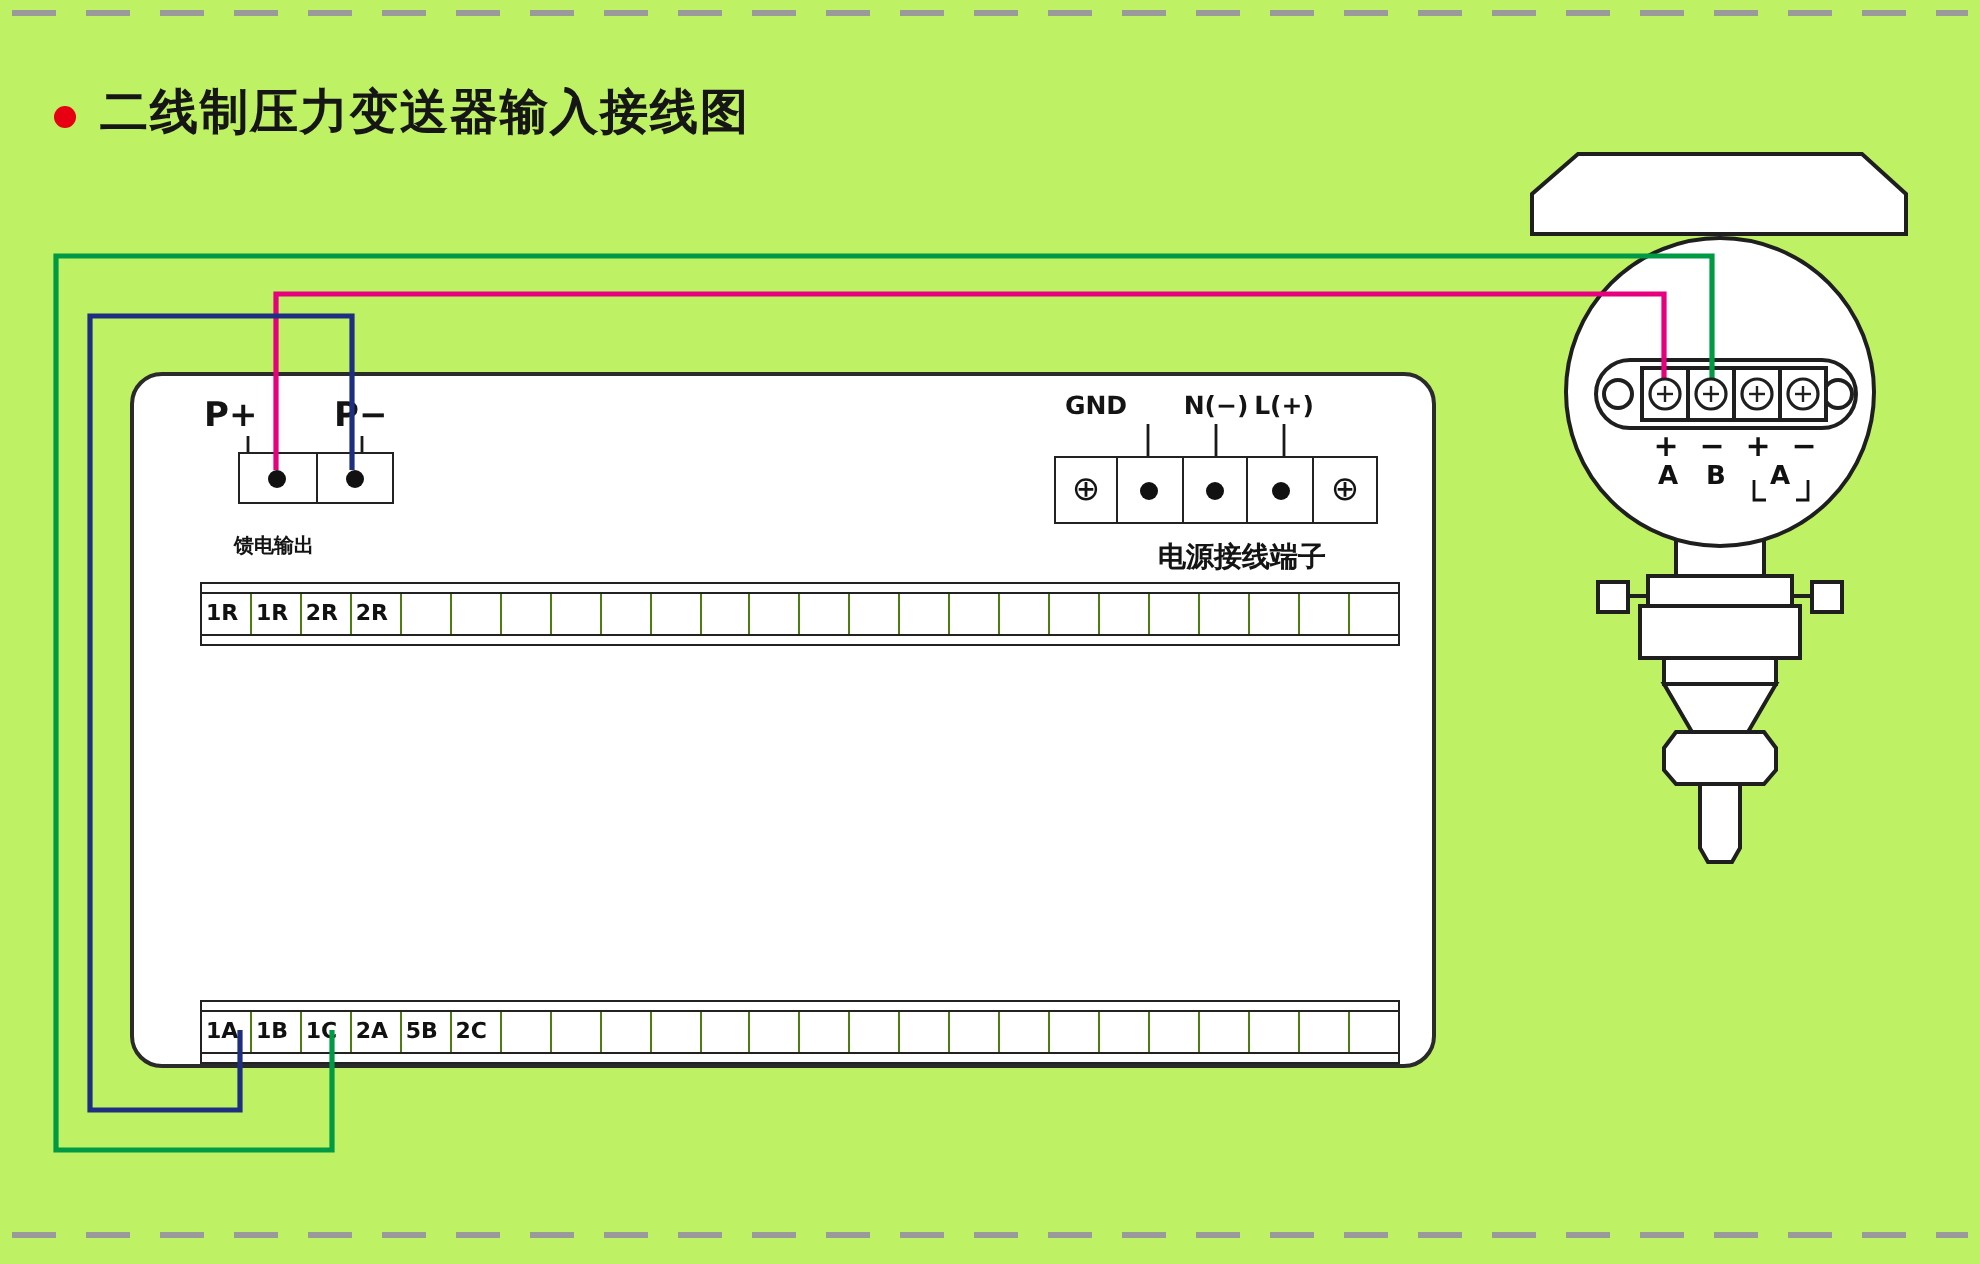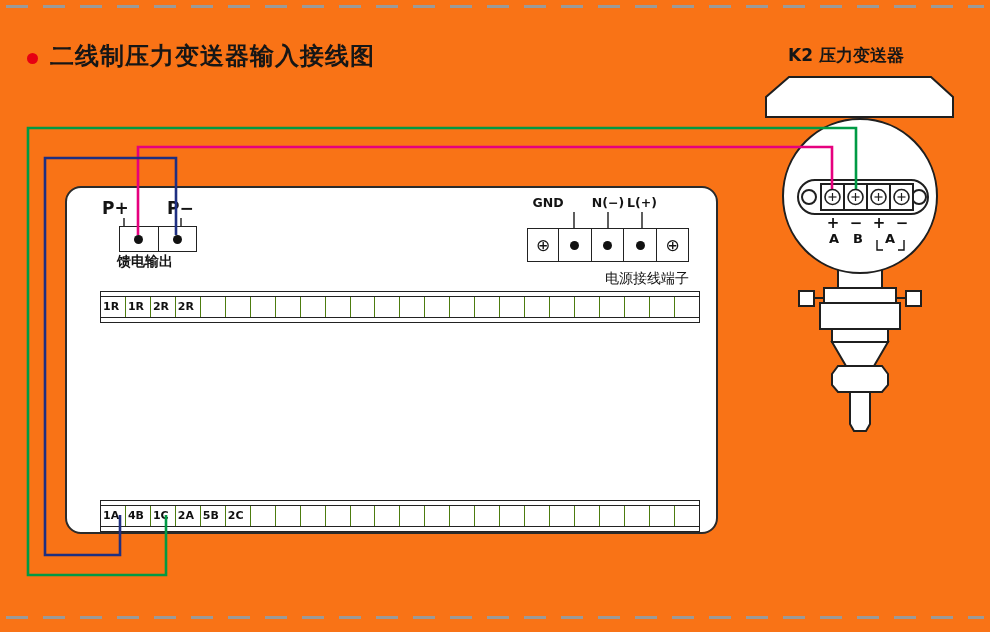--- a/index.html
+++ b/index.html
@@ -1,47 +1,47 @@
 <!DOCTYPE html>
 <html><head>
 <meta charset="utf-8">
 <style>
   *{margin:0;padding:0;box-sizing:border-box}
   html,body{background:#ffffff}
   body{font-family:"DejaVu Sans","Liberation Sans",sans-serif;color:#141414}
-  .stage{position:relative;width:990px;height:632px;background:#f97316;overflow:hidden}
+  .stage{position:relative;width:990px;height:632px;background:#bef264;overflow:hidden}
 
   .dash-line{position:absolute;left:6px;width:978px;height:3px;
     background:repeating-linear-gradient(90deg,#9a9a9a 0 22px,transparent 22px 37px)}
   .dash-top{top:5px}
   .dash-bottom{top:616px}
 
   .bullet{position:absolute;left:27px;top:53px;width:11px;height:11px;border-radius:50%;background:#e60012}
   .title{position:absolute;left:50px;top:40px;font-size:24px;font-weight:600;letter-spacing:1px;color:#161616}
   .k2{position:absolute;left:788px;top:44px;font-size:17px;font-weight:600;color:#161616}
 
   .panel{position:absolute;left:65px;top:186px;width:653px;height:348px;
     border:2.2px solid #2b2b2b;border-radius:16px;background:#fff}
 
   .feed-block{position:absolute;left:119px;top:226px;width:78px;height:26px;border:1.8px solid #222;display:flex;background:#fff}
   .fcell{flex:1;display:flex;align-items:center;justify-content:center;border-right:1.6px solid #222}
   .fcell:last-child{border-right:none}
   .dot{width:9px;height:9px;border-radius:50%;background:#111}
   .feed-pos-label{position:absolute;left:102px;top:198px;font-size:17px;font-weight:600}
   .feed-neg-label{position:absolute;left:167px;top:198px;font-size:17px;font-weight:600}
-  .feed-caption{position:absolute;left:117px;top:253px;font-size:14px;font-weight:700}
+  .feed-caption{position:absolute;left:117px;top:266px;font-size:10px;font-weight:700}
 
   .power-block{position:absolute;left:527px;top:228px;width:162px;height:34px;border:1.8px solid #222;display:flex;background:#fff}
   .pcell{display:flex;align-items:center;justify-content:center;border-right:1.4px solid #222}
   .pcell:last-child{border-right:none}
   .pcell.end{width:31px;font-size:17px;line-height:1}
   .pcell.mid{flex:1}
   .power-label{position:absolute;top:195px;font-size:12.5px;font-weight:700;transform:translateX(-50%);white-space:nowrap}
   .pl-gnd{left:548px}.pl-n{left:608px}.pl-l{left:642px}
-  .power-caption{position:absolute;left:527px;top:270px;width:162px;text-align:right;font-size:14px;font-weight:400}
+  .power-caption{position:absolute;left:540px;top:270px;width:162px;text-align:center;font-size:14px;font-weight:700}
 
   .strip{position:absolute;left:100px;width:600px;border:1.6px solid #222;background:#fff}
   .strip-top{top:291px}
   .strip-bottom{top:500px}
   .sbar{height:5px}
   .sbar-t{border-bottom:1.4px solid #222}
   .sbar-b{border-top:1.4px solid #222}
   .scells{display:flex;height:20px}
   .scell{flex:1;border-right:1px solid #4d7c0f;font-size:11px;font-weight:600;line-height:19px;padding-left:2px;overflow:hidden;color:#111}
   .scell:last-child{border-right:none}
@@ -53,21 +53,20 @@
 </style>
 </head>
 <body>
 
 <div class="stage">
 
   <div class="dash-line dash-top"></div>
 
   <span class="bullet" style="background-color: rgb(230, 0, 18);"></span>
   <div class="title">二线制压力变送器输入接线图</div>
-  <div class="k2">K2 压力变送器</div>
 
   <div class="panel"></div>
 
   <div class="feed-pos-label">P+</div>
   <div class="feed-neg-label">P−</div>
   <div class="feed-block">
     <div class="fcell">
         <span class="dot"></span>
       </div>
     <div class="fcell">
@@ -126,21 +125,21 @@
         <div class="scell"></div>
         <div class="scell"></div>
       </div>
     <div class="sbar sbar-b"></div>
   </div>
 
   <div class="strip strip-bottom">
     <div class="sbar sbar-t"></div>
     <div class="scells">
         <div class="scell">1A</div>
-        <div class="scell">4B</div>
+        <div class="scell">1B</div>
         <div class="scell">1C</div>
         <div class="scell">2A</div>
         <div class="scell">5B</div>
         <div class="scell">2C</div>
         <div class="scell"></div>
         <div class="scell"></div>
         <div class="scell"></div>
         <div class="scell"></div>
         <div class="scell"></div>
         <div class="scell"></div>

